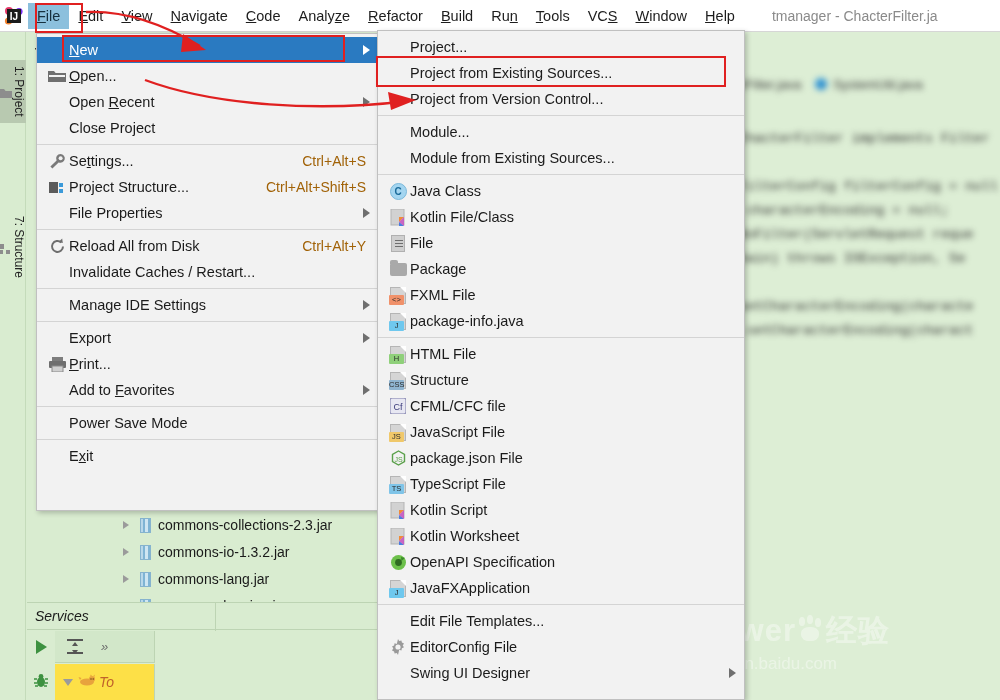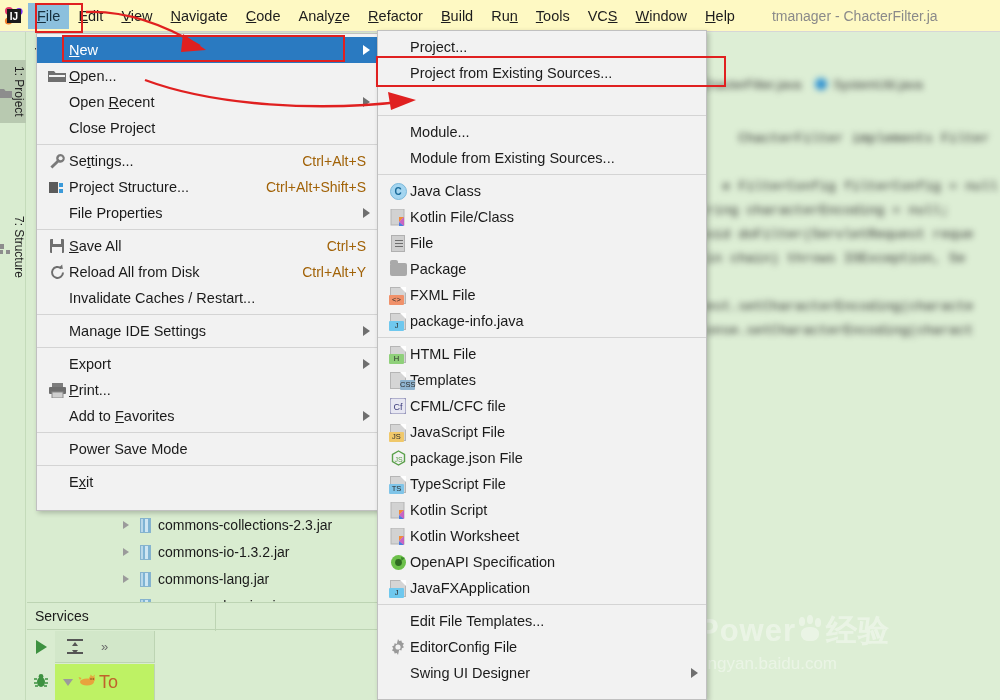--- a/index.html
+++ b/index.html
@@ -14,21 +14,21 @@
     width: 1000px; height: 700px;
     background: #d9ecd0;
     font-size: 13px;
     color: #1a1a1a;
   }
 
   
   .menubar {
     position: absolute; top: 0; left: 0;
     width: 1000px; height: 32px;
-    background: #fef9c3;
+    background: #ffffff;
     border-bottom: 1px solid #d6d6d6;
     display: flex; align-items: center;
   }
   .ij-logo {
     width: 28px; height: 32px;
     display: flex; align-items: center; justify-content: center;
     flex: 0 0 auto;
   }
   .ij-logo svg { display: block; }
   .menubar-items { display: flex; align-items: center; height: 32px; }
@@ -108,20 +108,21 @@
     background: linear-gradient(to right,#b9d8ea 0 2px,#7fb4d4 2px 4px,#cfe6f2 4px 7px,#7fb4d4 7px 9px,#b9d8ea 9px 11px);
     border: 1px solid #86b3ce;
     flex: 0 0 auto;
   }
 
   
   .services-panel {
     position: absolute; left: 27px; top: 602px;
     width: 350px; height: 98px;
     background: #d9ecd0;
+    font-style: italic;
   }
   .services-head {
     position: absolute; left: 0; top: 0;
     width: 350px; height: 28px;
     border-top: 1px solid #bdd4b3;
     border-bottom: 1px solid #bdd4b3;
   }
   .services-title {
     position: absolute; left: 8px; top: 5px;
     font-size: 14px; color: #1a1a1a;
@@ -157,24 +158,24 @@
   }
   .collapse-ico span {
     position: absolute; left: 2px; width: 16px; height: 2px; background: #555;
   }
   .collapse-ico span.a { top: 2px; }
   .collapse-ico span.b { top: 15px; }
   .chev { margin-left: 16px; font-size: 13px; color: #6b6b6b; }
   .svc-tree {
     position: absolute; left: 28px; top: 62px;
     width: 100px; height: 36px;
-    background: #bef264;
+    background: #fde047;
     border-right: 1px solid #bdd4b3;
     display: flex; align-items: center;
-    font-size: 18px; color: #c0622b;
+    font-size: 14px; color: #c0622b;
   }
   .tri-down {
     width: 0; height: 0; margin: 0 5px 0 8px;
     border-top: 7px solid #9b9b9b;
     border-left: 5.5px solid transparent;
     border-right: 5.5px solid transparent;
   }
   .cat-ico { font-size: 13px; margin-right: 3px; }
 
   
@@ -236,21 +237,21 @@
   .menu-file {
     position: absolute; left: 36px; top: 33px;
     width: 343px; height: 478px;
     background: #f2f2f2;
     border: 1px solid #c0c0c0;
     box-shadow: 2px 2px 5px rgba(0,0,0,.22);
     padding: 3px 0;
   }
   .menu-sub {
     position: absolute; left: 377px; top: 30px;
-    width: 330px; height: 670px;
+    width: 368px; height: 670px;
     background: #f2f2f2;
     border: 1px solid #c0c0c0;
     box-shadow: 2px 2px 5px rgba(0,0,0,.22);
     padding: 3px 0;
     overflow: hidden;
   }
   .item {
     position: relative;
     height: 26px;
     display: flex; align-items: center;
@@ -524,31 +525,20 @@
         <span class="acc">Ctrl+Alt+Shift+S</span>
       </div>
       <div class="item">
         <span class="ico"></span>
         <span class="lbl">File Properties</span>
         <span class="arrow"></span>
       </div>
       <div class="sep"></div>
       <div class="item">
         <span class="ico">
-          <svg width="16" height="16">
-            <rect x="1" y="1" width="14" height="14" rx="1" fill="#6e6e6e"></rect>
-            <rect x="4" y="1" width="8" height="5" fill="#f2f2f2"></rect>
-            <rect x="3" y="9" width="10" height="6" fill="#f2f2f2"></rect>
-          </svg>
-        </span>
-        <span class="lbl"><span class="u">S</span>ave All</span>
-        <span class="acc">Ctrl+S</span>
-      </div>
-      <div class="item">
-        <span class="ico">
           <svg width="17" height="17" viewBox="0 0 17 17">
             <path d="M14 8.5a5.5 5.5 0 11-1.8-4.1" stroke="#6e6e6e" stroke-width="2" fill="none"></path>
             <path d="M13.2 0.6l.6 4.4-4.3-.9z" fill="#6e6e6e"></path>
           </svg>
         </span>
         <span class="lbl">Reload All from Disk</span>
         <span class="acc">Ctrl+Alt+Y</span>
       </div>
       <div class="item">
         <span class="ico"></span>
@@ -597,20 +587,21 @@
       <div class="item">
         <span class="ico"></span>
         <span class="lbl">Project...</span>
       </div>
       <div class="item">
         <span class="ico"></span>
         <span class="lbl">Project from Existing Sources...</span>
       </div>
       <div class="item">
         <span class="ico"></span>
+        <span class="lbl">Project from Version Control...</span>
       </div>
       <div class="sep"></div>
       <div class="item">
         <span class="ico"></span>
         <span class="lbl">Module...</span>
       </div>
       <div class="item">
         <span class="ico"></span>
         <span class="lbl">Module from Existing Sources...</span>
       </div>
@@ -669,24 +660,24 @@
         <span class="ico">
           <span class="ficon">
             <span class="tag" style="background:#8fd07a;">H</span>
           </span>
         </span>
         <span class="lbl">HTML File</span>
       </div>
       <div class="item">
         <span class="ico">
           <span class="ficon">
-            <span class="tag" style="background:#8fb4d0;margin-left:11px;">CSS</span>
+            <span class="tag" style="background:#8fb4d0;">CSS</span>
           </span>
         </span>
-        <span class="lbl">Templates</span>
+        <span class="lbl">Structure</span>
       </div>
       <div class="item">
         <span class="ico">
           <svg width="16" height="16">
             <rect x="0" y="0" width="16" height="16" rx="2" fill="#e7e7f2" stroke="#7b7ba8"></rect>
             <text x="8" y="12" font-size="9" font-family="Liberation Sans, sans-serif" fill="#3a3a7a" text-anchor="middle">Cf</text>
           </svg>
         </span>
         <span class="lbl">CFML/CFC file</span>
       </div>

